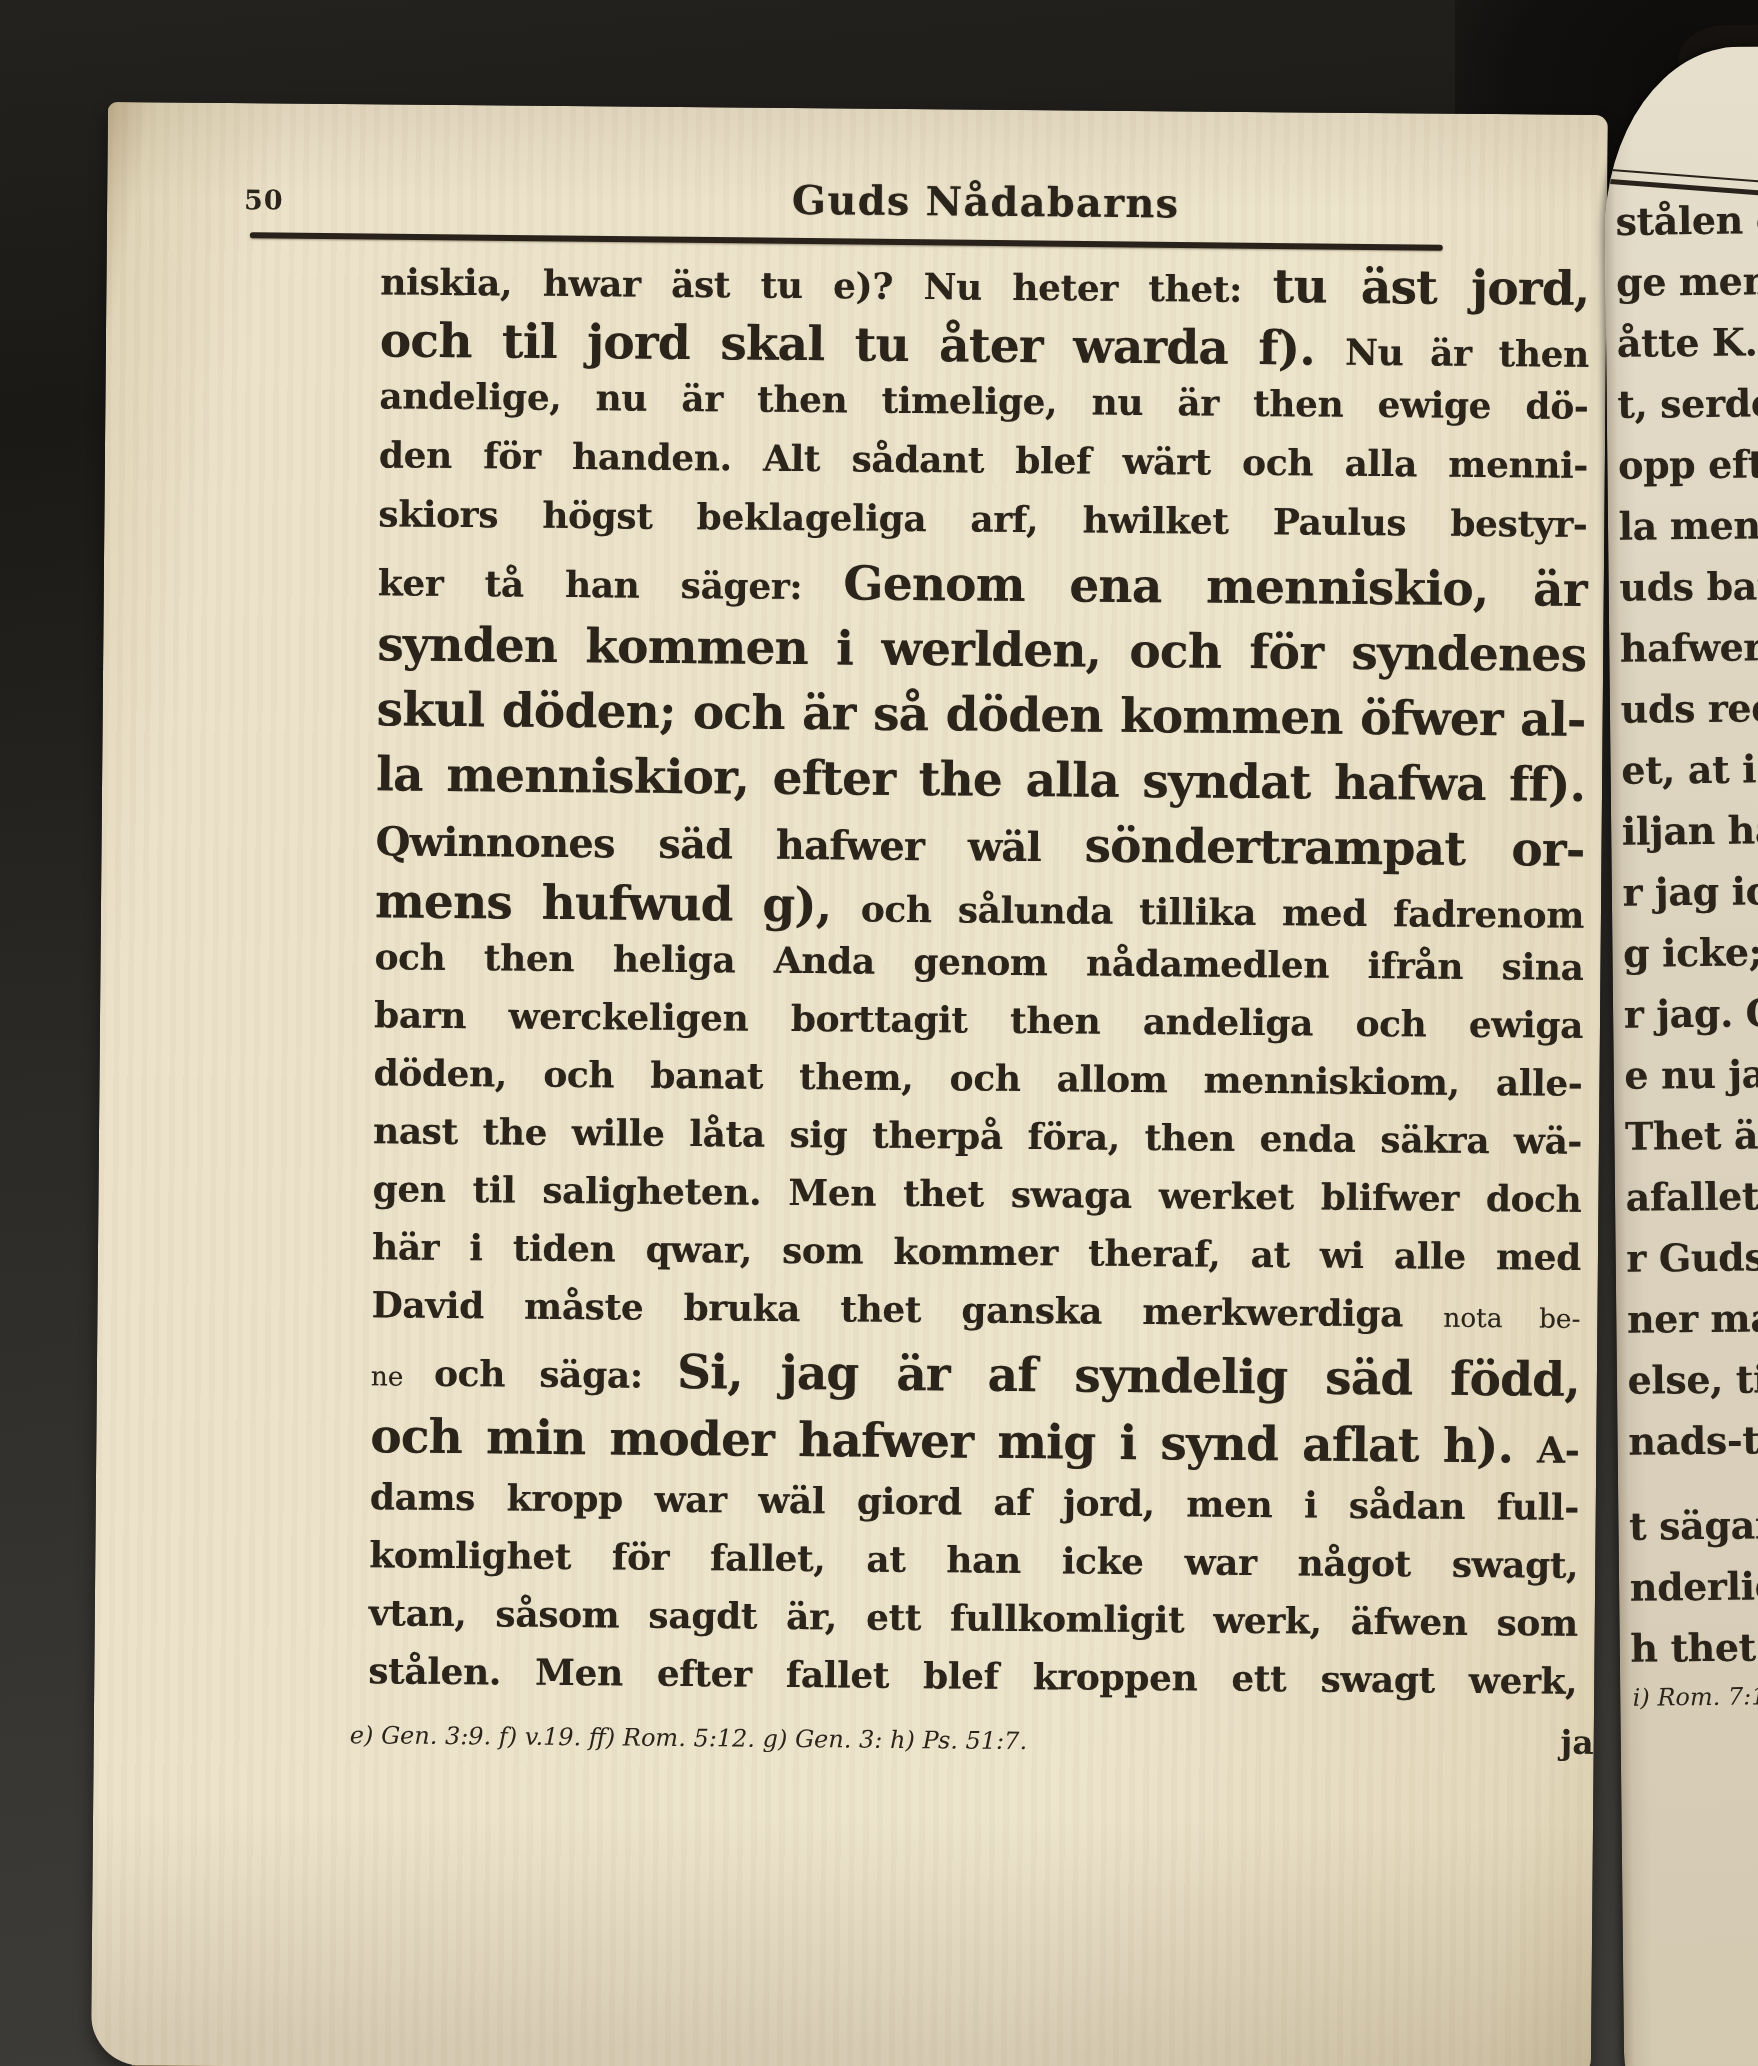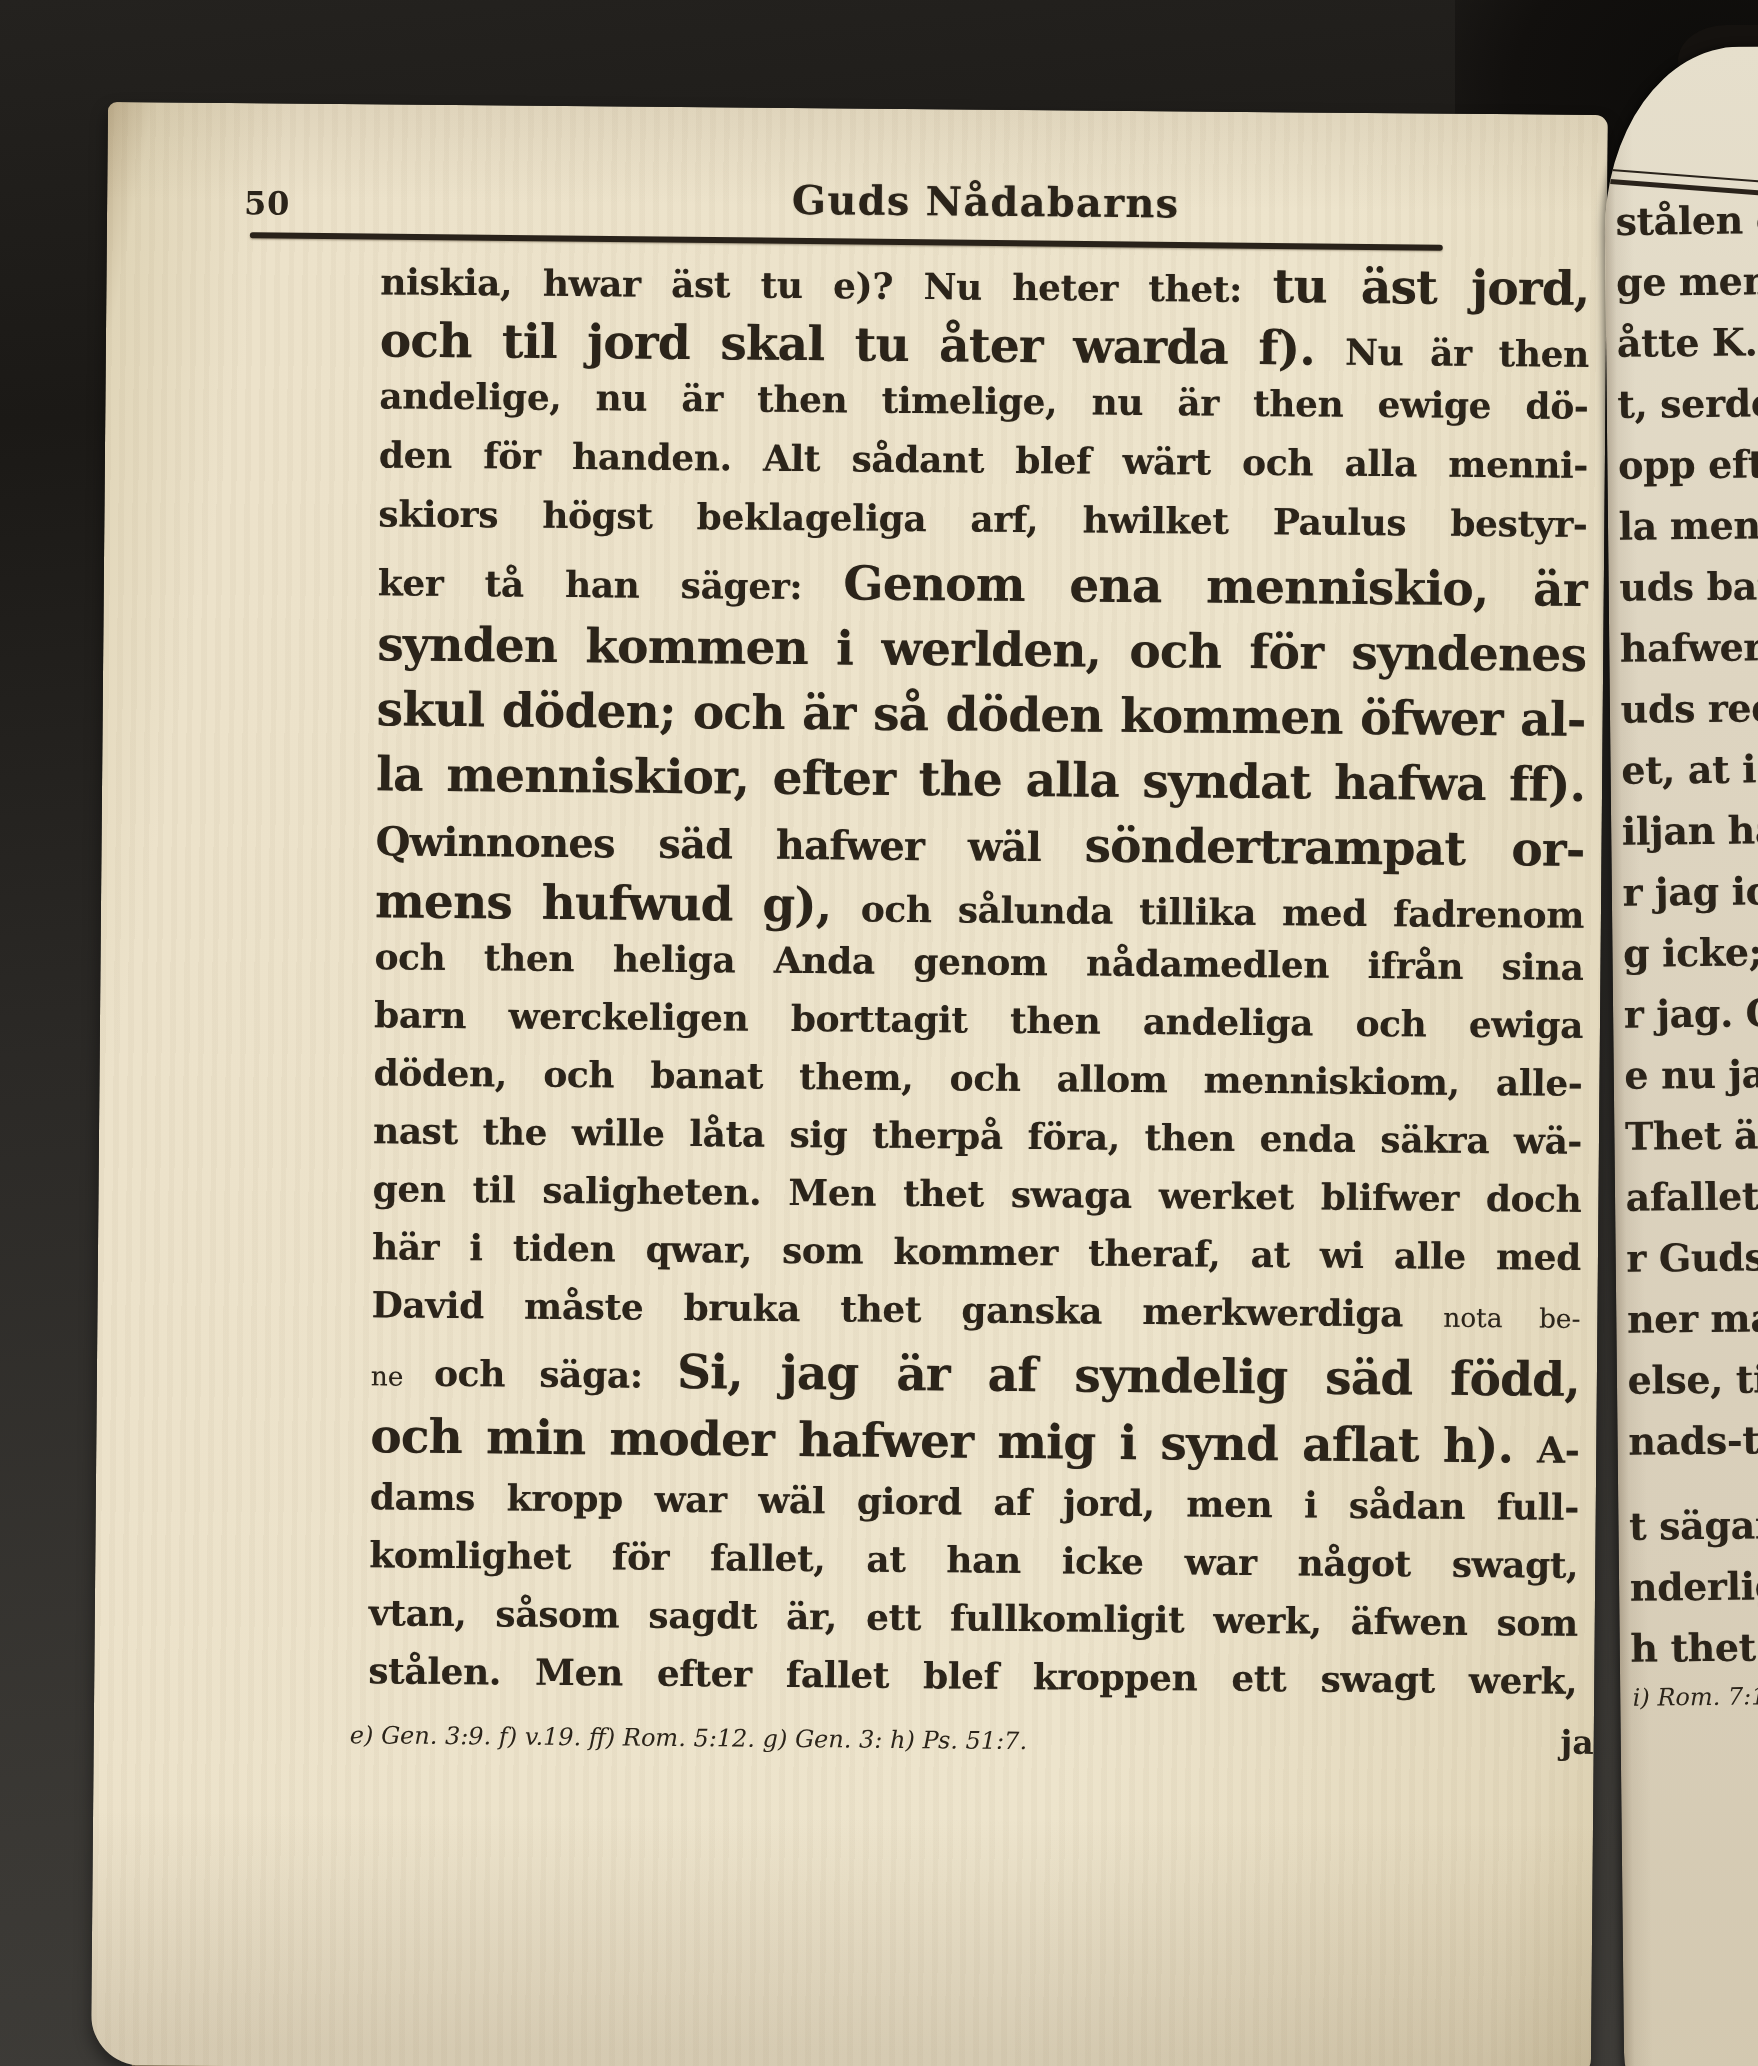--- a/index.html
+++ b/index.html
@@ -32,21 +32,21 @@
     background:
       repeating-linear-gradient(90deg,rgba(125,104,72,.045) 0 5.8px,rgba(0,0,0,0) 5.8px 14px),
       linear-gradient(180deg,rgba(110,88,56,.10) 0%,rgba(0,0,0,0) 5%,rgba(0,0,0,0) 87%,rgba(100,80,52,.17) 99%),
       linear-gradient(100deg,#c3b392 0%,#e0d5b8 2.5%,#ece2ca 10%,#ede4cc 68%,#e3d8bc 94%,#d8ccac 100%);
     border-radius:9px 12.4px 19px 50px;
     box-shadow:0 9px 16.5px rgba(0,0,0,.45);
     color:#2b241a;
   }
   #page-number{
     position:absolute;left:137px;top:81px;
-    font-size:32px;font-weight:700;letter-spacing:0.8px;
+    font-size:27px;font-weight:700;letter-spacing:0.8px;
   }
   #running-header{
     position:absolute;left:274px;top:68px;width:1209px;
     text-align:center;font-size:40px;font-weight:700;letter-spacing:1.2px;
     text-shadow:0 0 1.2px rgba(43,33,18,.45);
   }
   #header-rule{
     position:absolute;left:143px;top:130px;width:1193px;height:5.8px;
     background:#29221a;border-radius:3.3px;transform:rotate(0.1deg);
     box-shadow:0 1.2px 1.7px rgba(60,45,25,.35);

